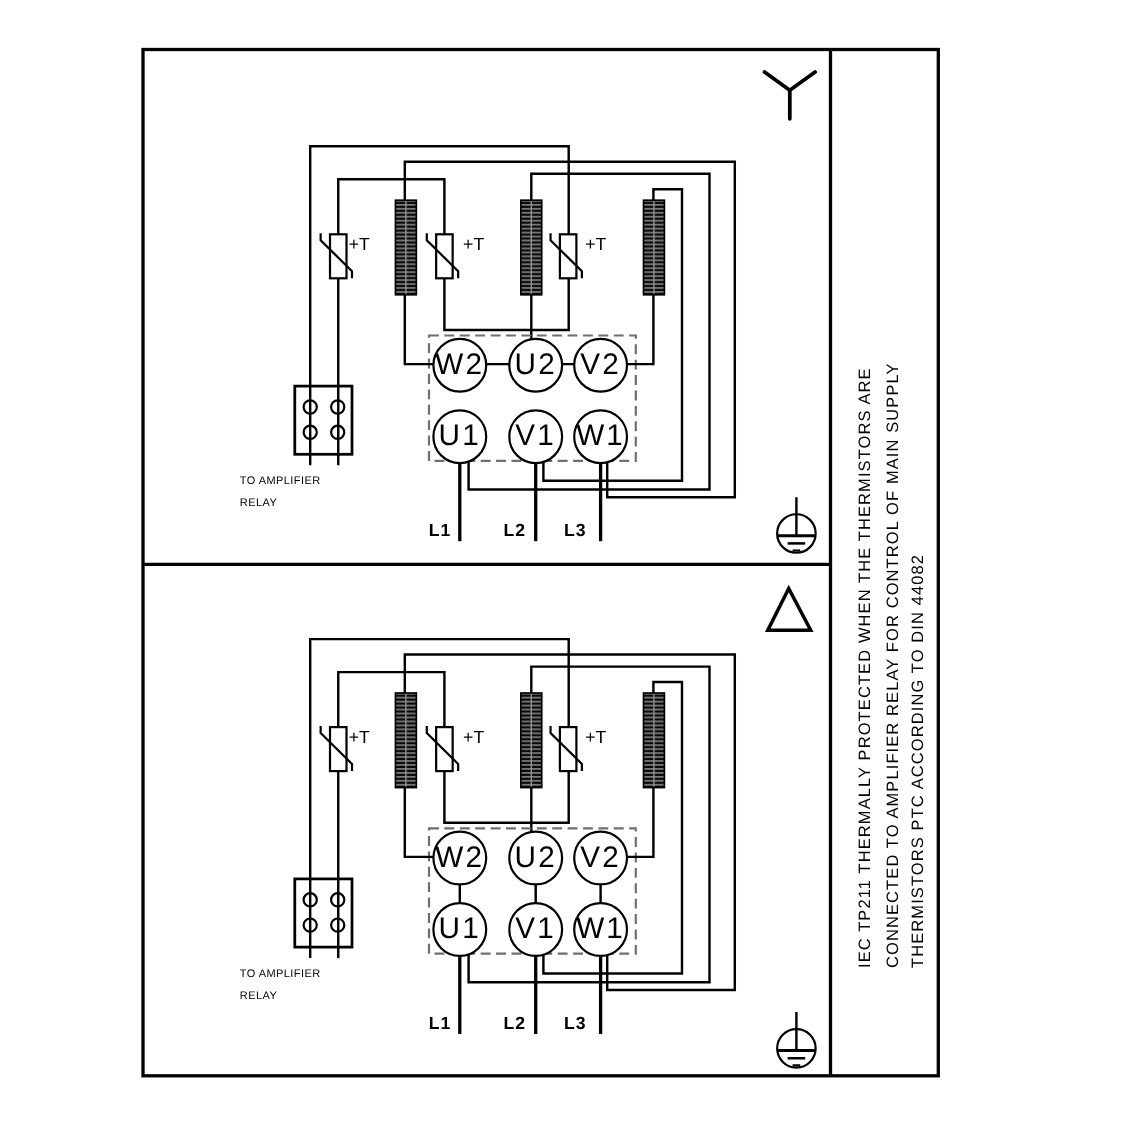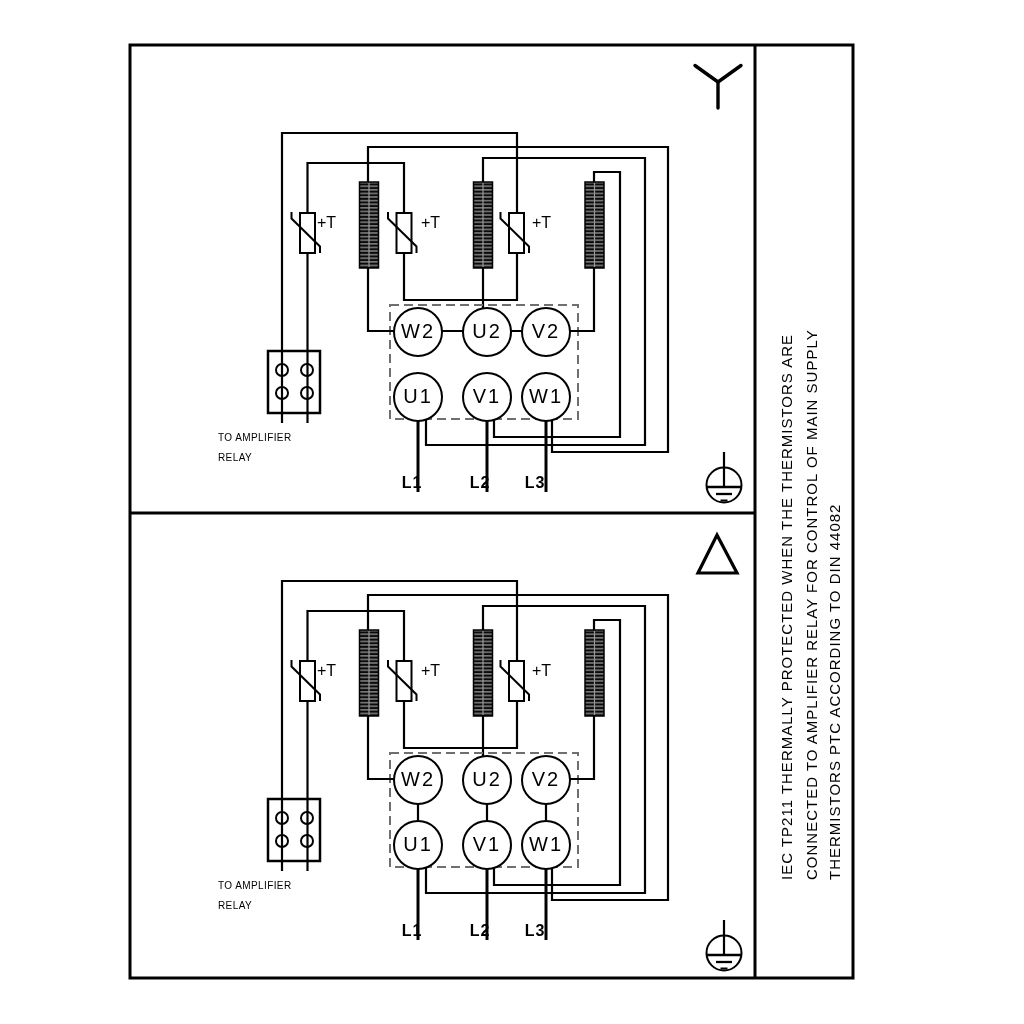--- a/index.html
+++ b/index.html
@@ -1,21 +1,21 @@
 <!DOCTYPE html>
 <html><head>
 <meta charset="utf-8">
 <style>
   html,body{margin:0;padding:0;background:#fff;}
   .stage{position:relative;width:1024px;height:1024px;background:#fff;overflow:hidden;
          font-family:"Liberation Sans",sans-serif;color:#000;}
   .stage svg{position:absolute;left:0;top:0;}
   .lbl{position:absolute;color:#000;white-space:nowrap;}
-  .term-lbl{font-size:20px;letter-spacing:2px;transform:translate(-50%,-52%);}
-  .supply-lbl{font-size:16px;font-weight:700;transform:translate(-50%,-50%);letter-spacing:1px;margin-left:12px;}
+  .term-lbl{font-size:27px;letter-spacing:2px;transform:translate(-50%,-52%);}
+  .supply-lbl{font-size:16px;font-weight:700;transform:translate(-50%,-50%);letter-spacing:1px;}
   .t-lbl{font-size:16px;}
   .cap-lbl{font-size:10px;letter-spacing:0.4px;}
   .note-lbl{font-size:15px;letter-spacing:1px;transform:rotate(-90deg);transform-origin:0 0;line-height:15px;}
 </style>
 </head>
 <body>
 
 <div class="stage">
 
 <svg width="1024" height="1024" viewBox="0 0 1024 1024">

